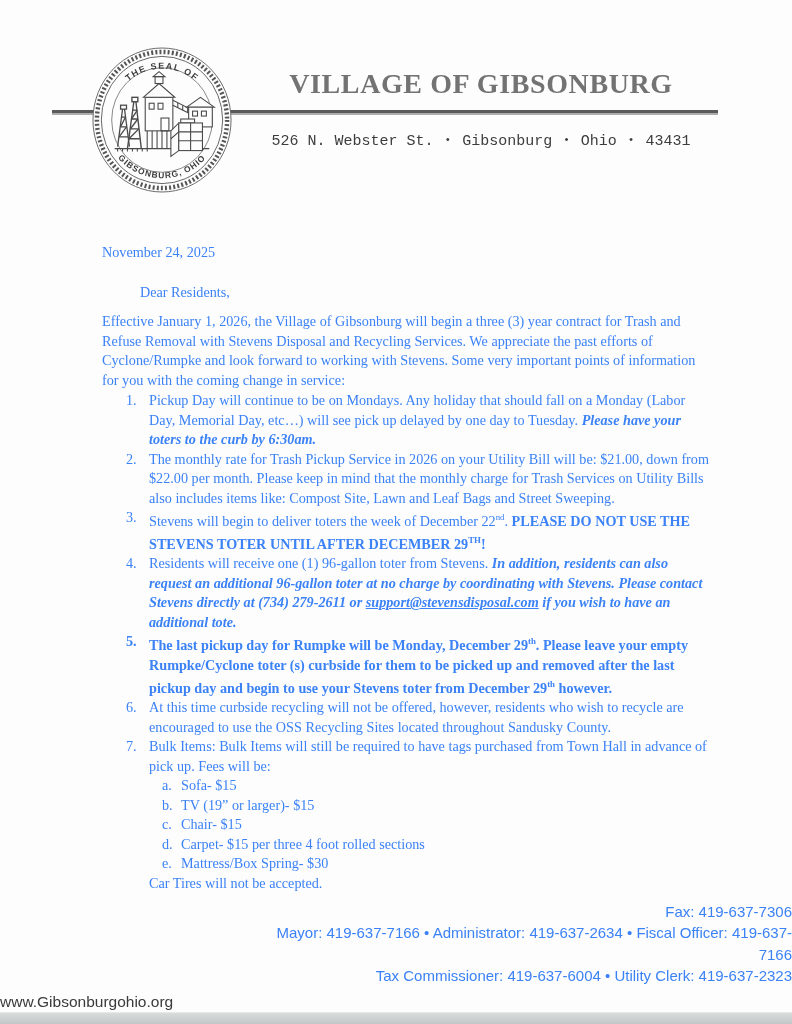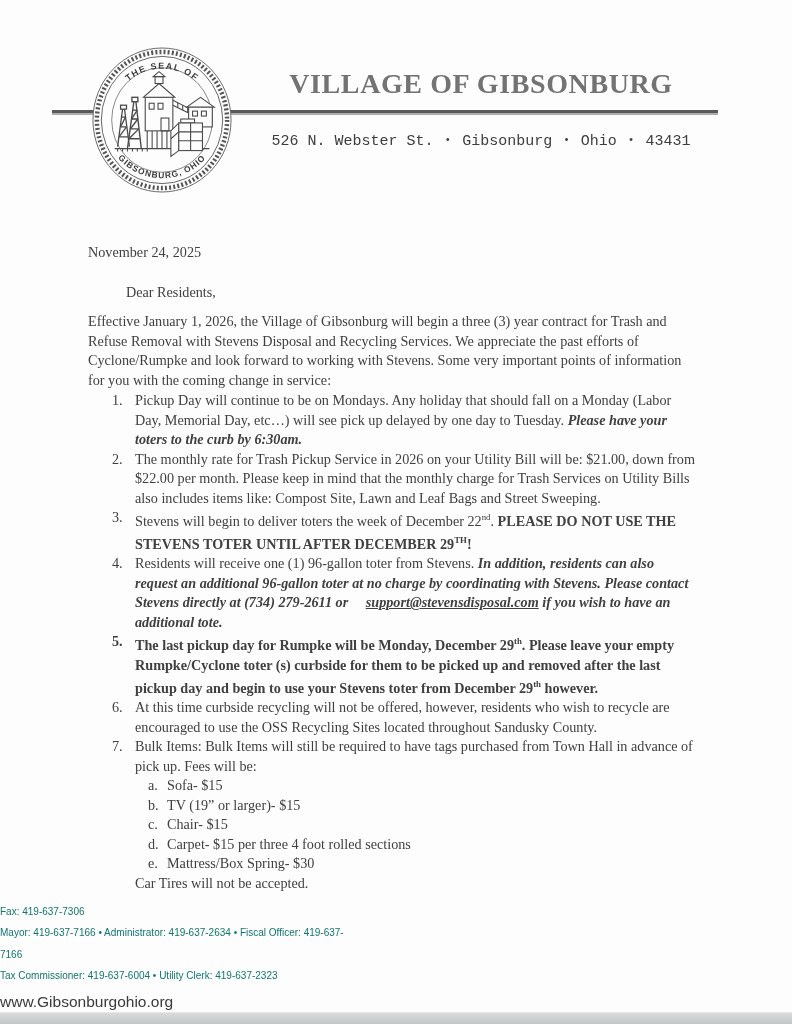--- a/index.html
+++ b/index.html
@@ -22,45 +22,45 @@
     letter-spacing:.6px;color:#737373;z-index:3;
   }
   .address{
     position:absolute;left:226px;top:133px;width:510px;text-align:center;
     font-family:Liberation Mono, monospace;font-size:15px;color:#3d3d3d;z-index:3;
   }
   .address .sep{margin:0 11px;font-size:11px;vertical-align:2px;color:#3d3d3d;}
 
   
   .body-text{
-    position:absolute;left:88px;top:243px;width:608px;
-    font-size:14.2px;line-height:19.5px;color:#404040;
+    position:absolute;left:102px;top:243px;width:608px;
+    font-size:14.2px;line-height:19.5px;color:#3b82f6;
   }
   .date{margin-bottom:20px;}
   .salutation{margin-bottom:10px;margin-left:38px;}
   .intro{margin-bottom:1px;}
   .item{display:flex;}
   .inum{flex:0 0 23px;margin-left:24px;}
   .itext{flex:1;}
   .item.bold{font-weight:bold;}
   .b{font-weight:bold;}
   .bi{font-weight:bold;font-style:italic;}
-  .u{text-decoration:underline;margin-left:14px;}
+  .u{text-decoration:underline;}
   .sup{font-size:62%;vertical-align:super;}
   .sublist{margin-left:13px;}
   .subitem{display:flex;}
   .smark{flex:0 0 19px;}
   .stext{flex:1;}
   .tail{}
 
   
   .footer{
-    position:absolute;left:0;top:901px;width:792px;text-align:left;
-    font-family:"Liberation Sans",sans-serif;font-size:10px;
-    line-height:21.3px;color:#0f766e;
+    position:absolute;left:0;top:901px;width:792px;text-align:right;
+    font-family:"Liberation Sans",sans-serif;font-size:15px;
+    line-height:21.3px;color:#3b82f6;
   }
   .website{
     position:absolute;left:0;top:993px;width:792px;text-align:left;
     font-family:"Liberation Sans",sans-serif;font-size:15.5px;color:#3a3a3a;
   }
   .scan-edge{
     position:absolute;left:0;bottom:0;width:792px;height:11px;z-index:5;
     background:linear-gradient(#dadcdc,#c2c6c6);border-top:1px solid #e7e9e9;
   }
 </style>

